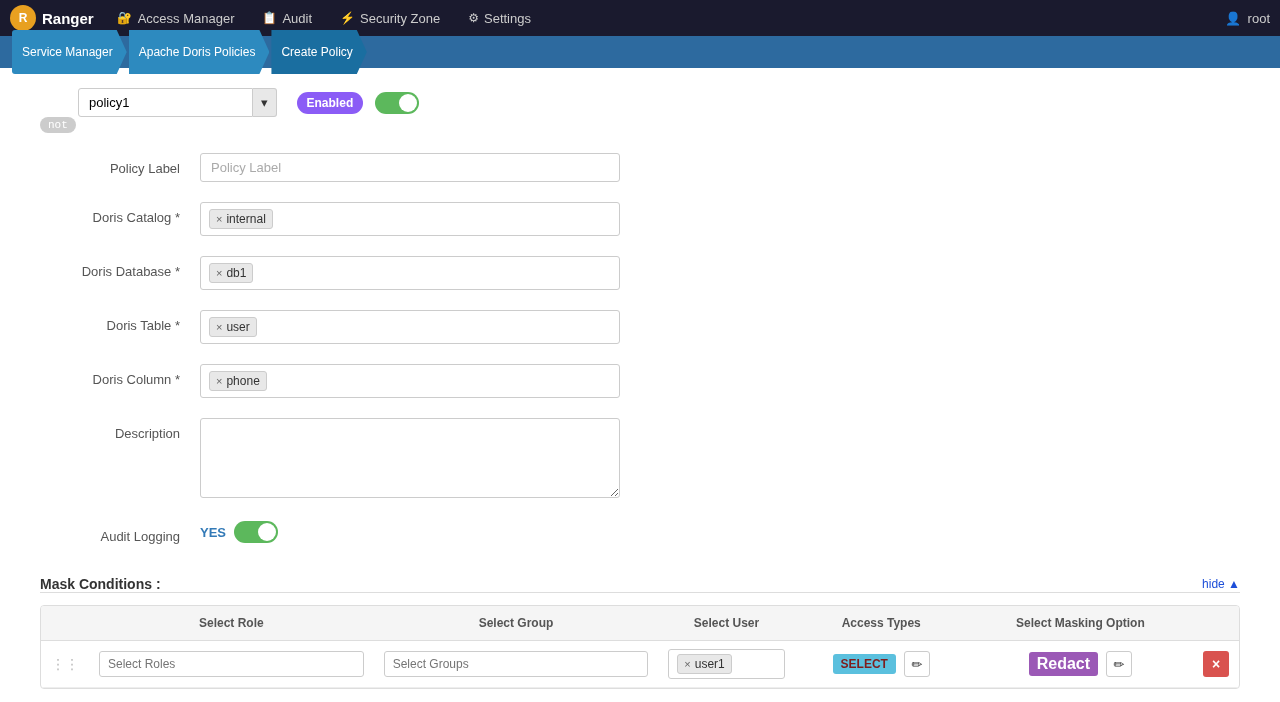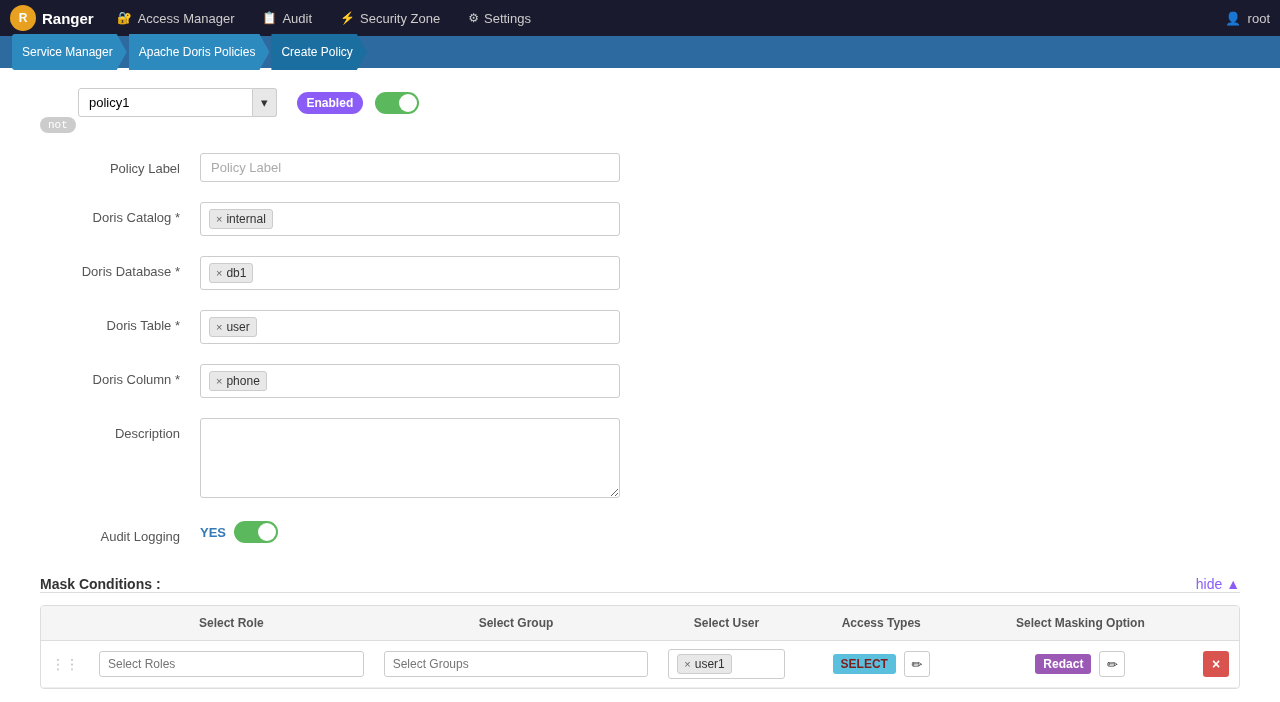--- a/index.html
+++ b/index.html
@@ -40,21 +40,21 @@
     .nav-right { margin-left: auto; display: flex; align-items: center; gap: 6px; color: #ccc; }
 
     
     .breadcrumb {
       background: #2d6a9f;
       display: flex; align-items: center;
       height: 32px; padding: 0 12px; gap: 0;
     }
     .breadcrumb-item {
       color: #fff; font-size: 12px; padding: 0 14px 0 10px;
-      display: flex; align-items: center; height: 36px;
+      display: flex; align-items: center; height: 44px;
       position: relative; cursor: pointer;
       background: #2d8abf;
       clip-path: polygon(0 0, calc(100% - 10px) 0, 100% 50%, calc(100% - 10px) 100%, 0 100%);
       margin-right: 2px;
     }
     .breadcrumb-item:first-child { border-radius: 3px 0 0 3px; padding-left: 10px; }
     .breadcrumb-item.active { background: #1a6ea0; }
 
     
     .main { background: #fff; padding: 20px 40px; min-height: calc(100vh - 70px); }
@@ -112,21 +112,21 @@
     .audit-toggle-wrap { display: flex; align-items: center; gap: 4px; }
     .audit-yes { color: #337ab7; font-weight: bold; font-size: 13px; }
 
     
     .section-header {
       display: flex; justify-content: space-between; align-items: center;
       padding: 12px 0 0; border-bottom: 1px solid #ddd;
       font-size: 14px; font-weight: bold; color: #333;
       margin-bottom: 12px;
     }
-    .hide-link { color: #8b5cf6; cursor: pointer; font-size: 14px; font-weight: normal; }
+    .hide-link { color: #1d4ed8; cursor: pointer; font-size: 12px; font-weight: normal; }
 
     
     .conditions-box {
       border: 1px solid #ddd; border-radius: 4px;
       overflow: hidden; margin-top: 8px;
     }
     .conditions-table { width: 100%; border-collapse: collapse; }
     .conditions-table th {
       background: #f5f5f5; border-bottom: 1px solid #ddd;
       padding: 10px 12px; text-align: center;
@@ -149,21 +149,21 @@
       border-radius: 3px; padding: 3px 8px; font-size: 12px; font-weight: bold;
       cursor: pointer;
     }
     .edit-pencil {
       display: inline-flex; align-items: center; justify-content: center;
       width: 26px; height: 26px; border: 1px solid #ccc;
       border-radius: 3px; cursor: pointer; background: #fff; margin-left: 4px;
     }
     .masking-badge {
       display: inline-block; background: #9b59b6; color: #fff;
-      border-radius: 3px; padding: 3px 8px; font-size: 12px; font-weight: bold;
+      border-radius: 3px; padding: 3px 8px; font-size: 16px; font-weight: bold;
       cursor: pointer;
     }
     .delete-btn {
       display: inline-flex; align-items: center; justify-content: center;
       width: 26px; height: 26px; background: #d9534f; color: #fff;
       border-radius: 3px; cursor: pointer; font-size: 14px; font-weight: bold;
     }
 
     .user-tag {
       display: inline-flex; align-items: center; gap: 4px;

